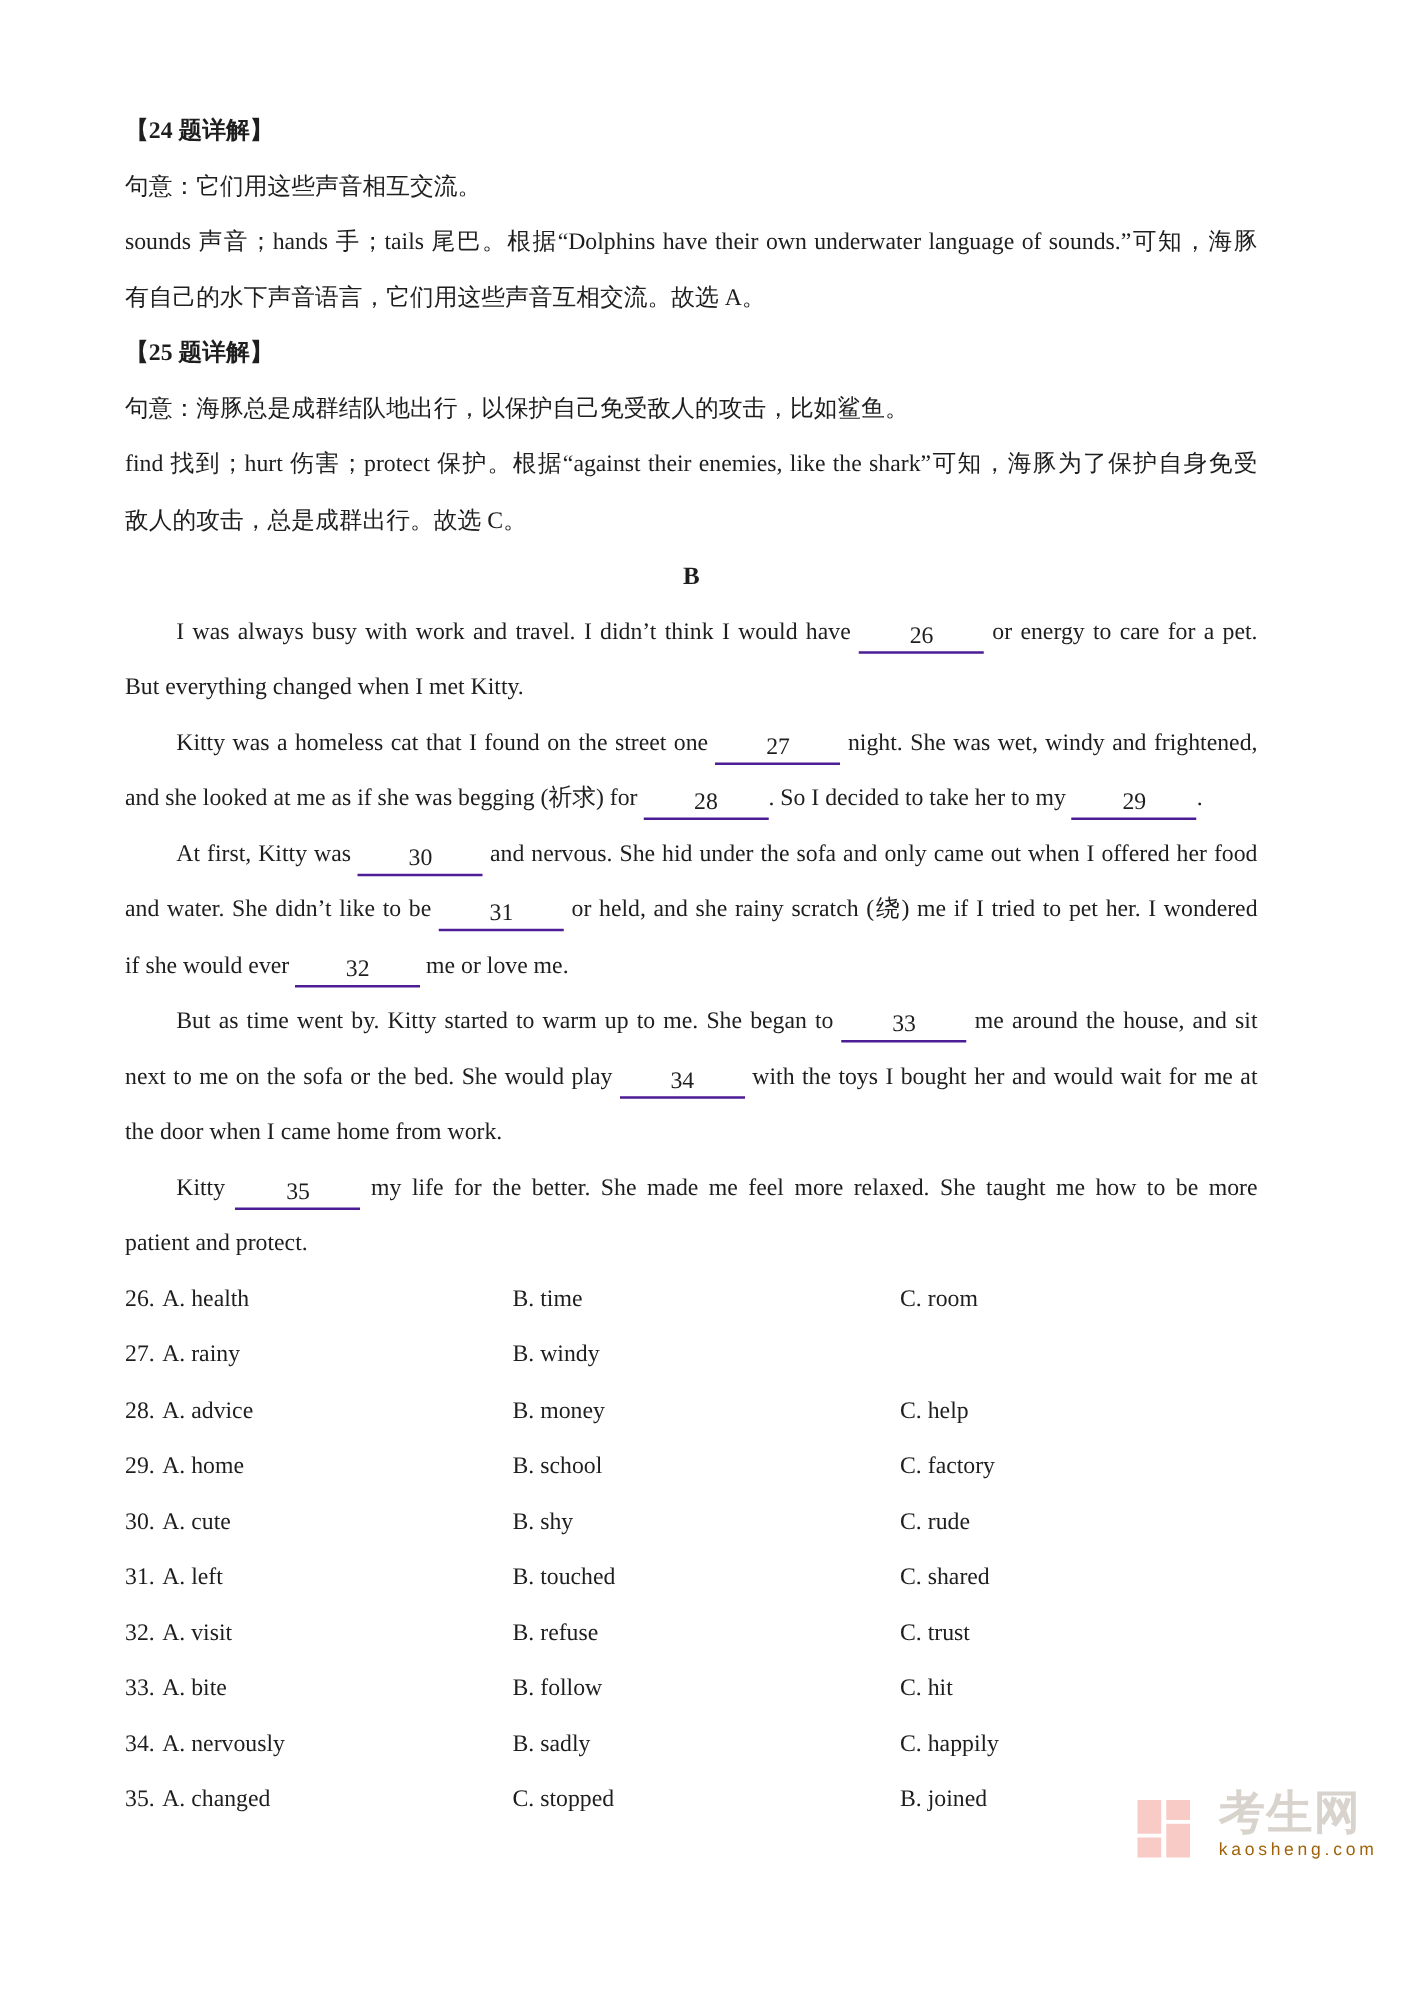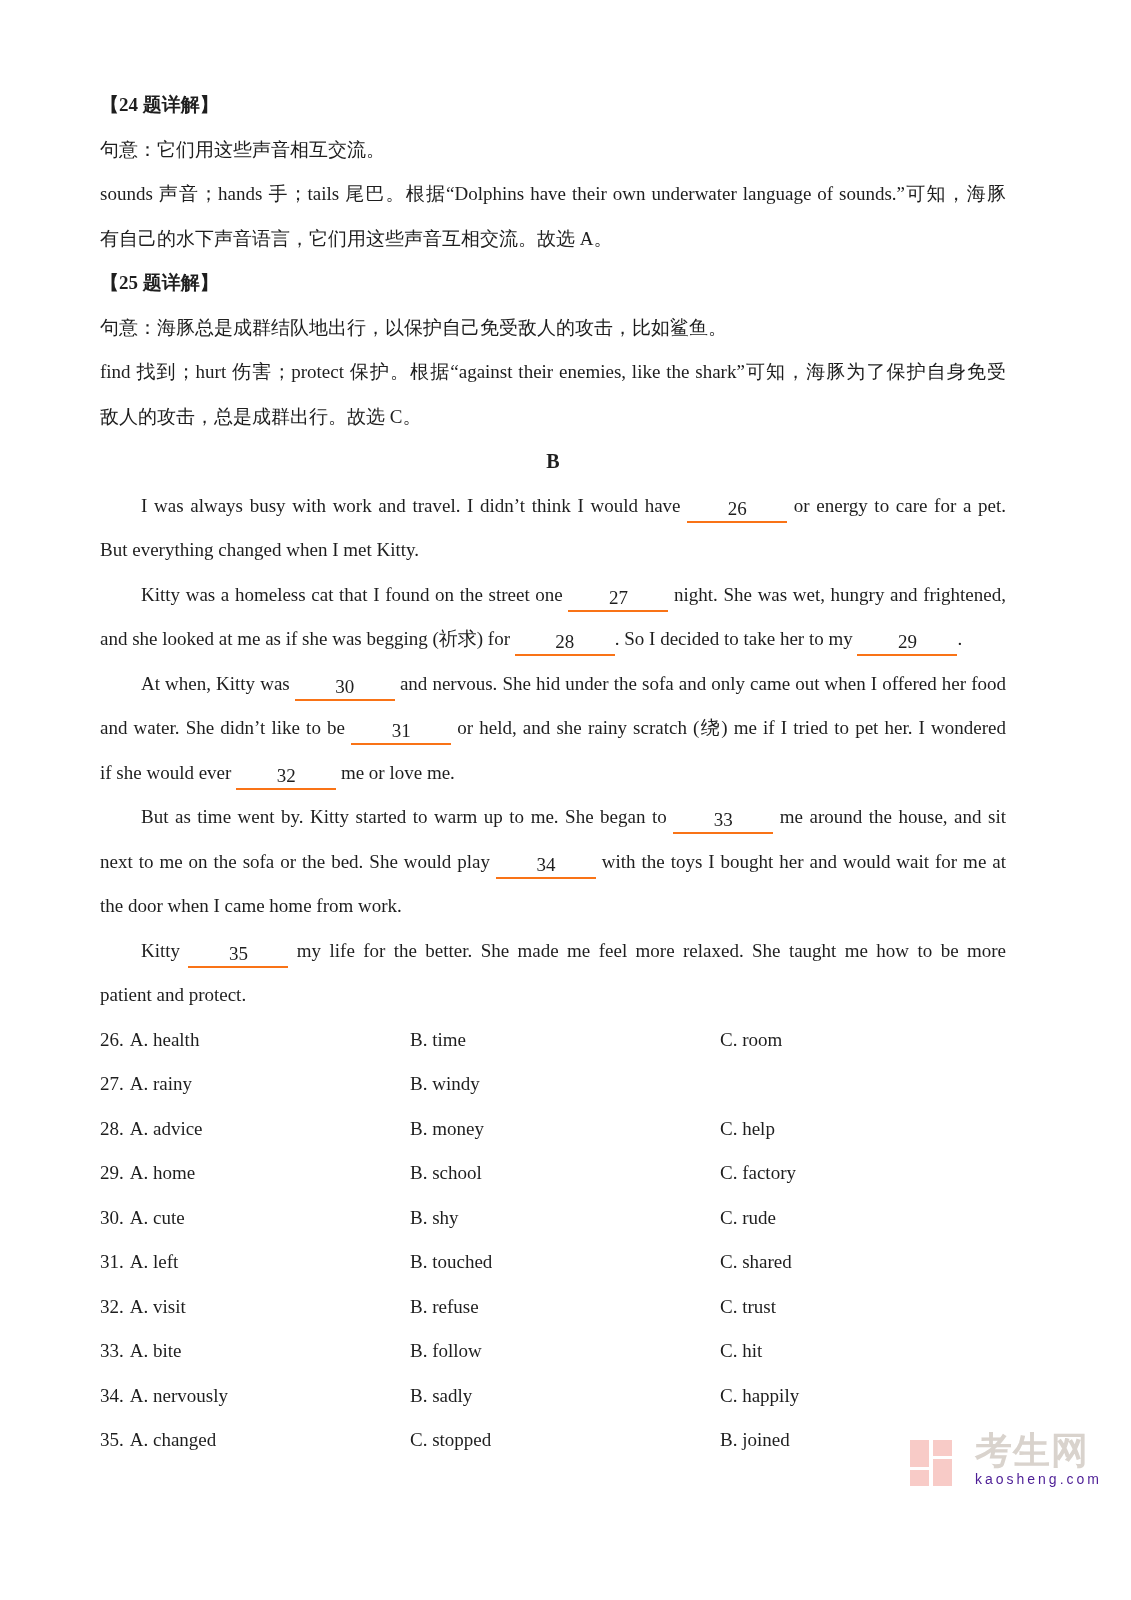--- a/index.html
+++ b/index.html
@@ -28,21 +28,21 @@
     text-align:center;
     text-align-last:center;
     font-weight:bold;
     font-size:20px;
   }
   .blank{
     display:inline-block;
     width:100px;
     text-align:center;
     text-align-last:center;
-    border-bottom:2px solid #f97316;
+    border-bottom:2px solid #4c1d95;
     line-height:20px;
     height:22px;
     vertical-align:-3px;
     text-indent:0;
   }
   .opt-row{
     display:grid;
     grid-template-columns:310px 310px auto;
   }
   .opt-cell{white-space:nowrap;}
@@ -64,21 +64,21 @@
   .wm-text{display:flex;flex-direction:column;line-height:1;}
   .wm-cn{
     font-size:37px;
     font-weight:bold;
     color:#d9d3cd;
     letter-spacing:1px;
   }
   .wm-domain{
     font-family:"Liberation Sans","DejaVu Sans",sans-serif;
     font-size:14px;
-    color:#4c1d95;
+    color:#a16207;
     letter-spacing:3px;
     margin-top:3px;
   }
 </style>
 </head>
 <body>
 
 <div class="page">
   <div class="content">
     <div>
@@ -95,25 +95,25 @@
           <div class="line">敌人的攻击，总是成群出行。故选 C。</div>
         </div>
       </div>
     <div class="line b-heading">B</div>
     <div>
         <div class="paragraph">
           <div class="line jfull indent"><span class="seg">I was always busy with work and travel. I didn’t think I would have </span><span class="blank">26</span><span class="seg"> or energy to care for a pet.</span></div>
           <div class="line"><span class="seg">But everything changed when I met Kitty.</span></div>
         </div>
         <div class="paragraph">
-          <div class="line jfull indent"><span class="seg">Kitty was a homeless cat that I found on the street one </span><span class="blank">27</span><span class="seg"> night. She was wet, hungry and frightened,</span></div>
+          <div class="line jfull indent"><span class="seg">Kitty was a homeless cat that I found on the street one </span><span class="blank">27</span><span class="seg"> night. She was wet, windy and frightened,</span></div>
           <div class="line"><span class="seg">and she looked at me as if she was begging (祈求) for </span><span class="blank">28</span><span class="seg">. So I decided to take her to my </span><span class="blank">29</span><span class="seg">.</span></div>
         </div>
         <div class="paragraph">
-          <div class="line jfull indent"><span class="seg">At when, Kitty was </span><span class="blank">30</span><span class="seg"> and nervous. She hid under the sofa and only came out when I offered her food</span></div>
+          <div class="line jfull indent"><span class="seg">At first, Kitty was </span><span class="blank">30</span><span class="seg"> and nervous. She hid under the sofa and only came out when I offered her food</span></div>
           <div class="line jfull"><span class="seg">and water. She didn’t like to be </span><span class="blank">31</span><span class="seg"> or held, and she rainy scratch (绕) me if I tried to pet her. I wondered</span></div>
           <div class="line"><span class="seg">if she would ever </span><span class="blank">32</span><span class="seg"> me or love me.</span></div>
         </div>
         <div class="paragraph">
           <div class="line jfull indent"><span class="seg">But as time went by. Kitty started to warm up to me. She began to </span><span class="blank">33</span><span class="seg"> me around the house, and sit</span></div>
           <div class="line jfull"><span class="seg">next to me on the sofa or the bed. She would play </span><span class="blank">34</span><span class="seg"> with the toys I bought her and would wait for me at</span></div>
           <div class="line"><span class="seg">the door when I came home from work.</span></div>
         </div>
         <div class="paragraph">
           <div class="line jfull indent"><span class="seg">Kitty </span><span class="blank">35</span><span class="seg"> my life for the better. She made me feel more relaxed. She taught me how to be more</span></div>

